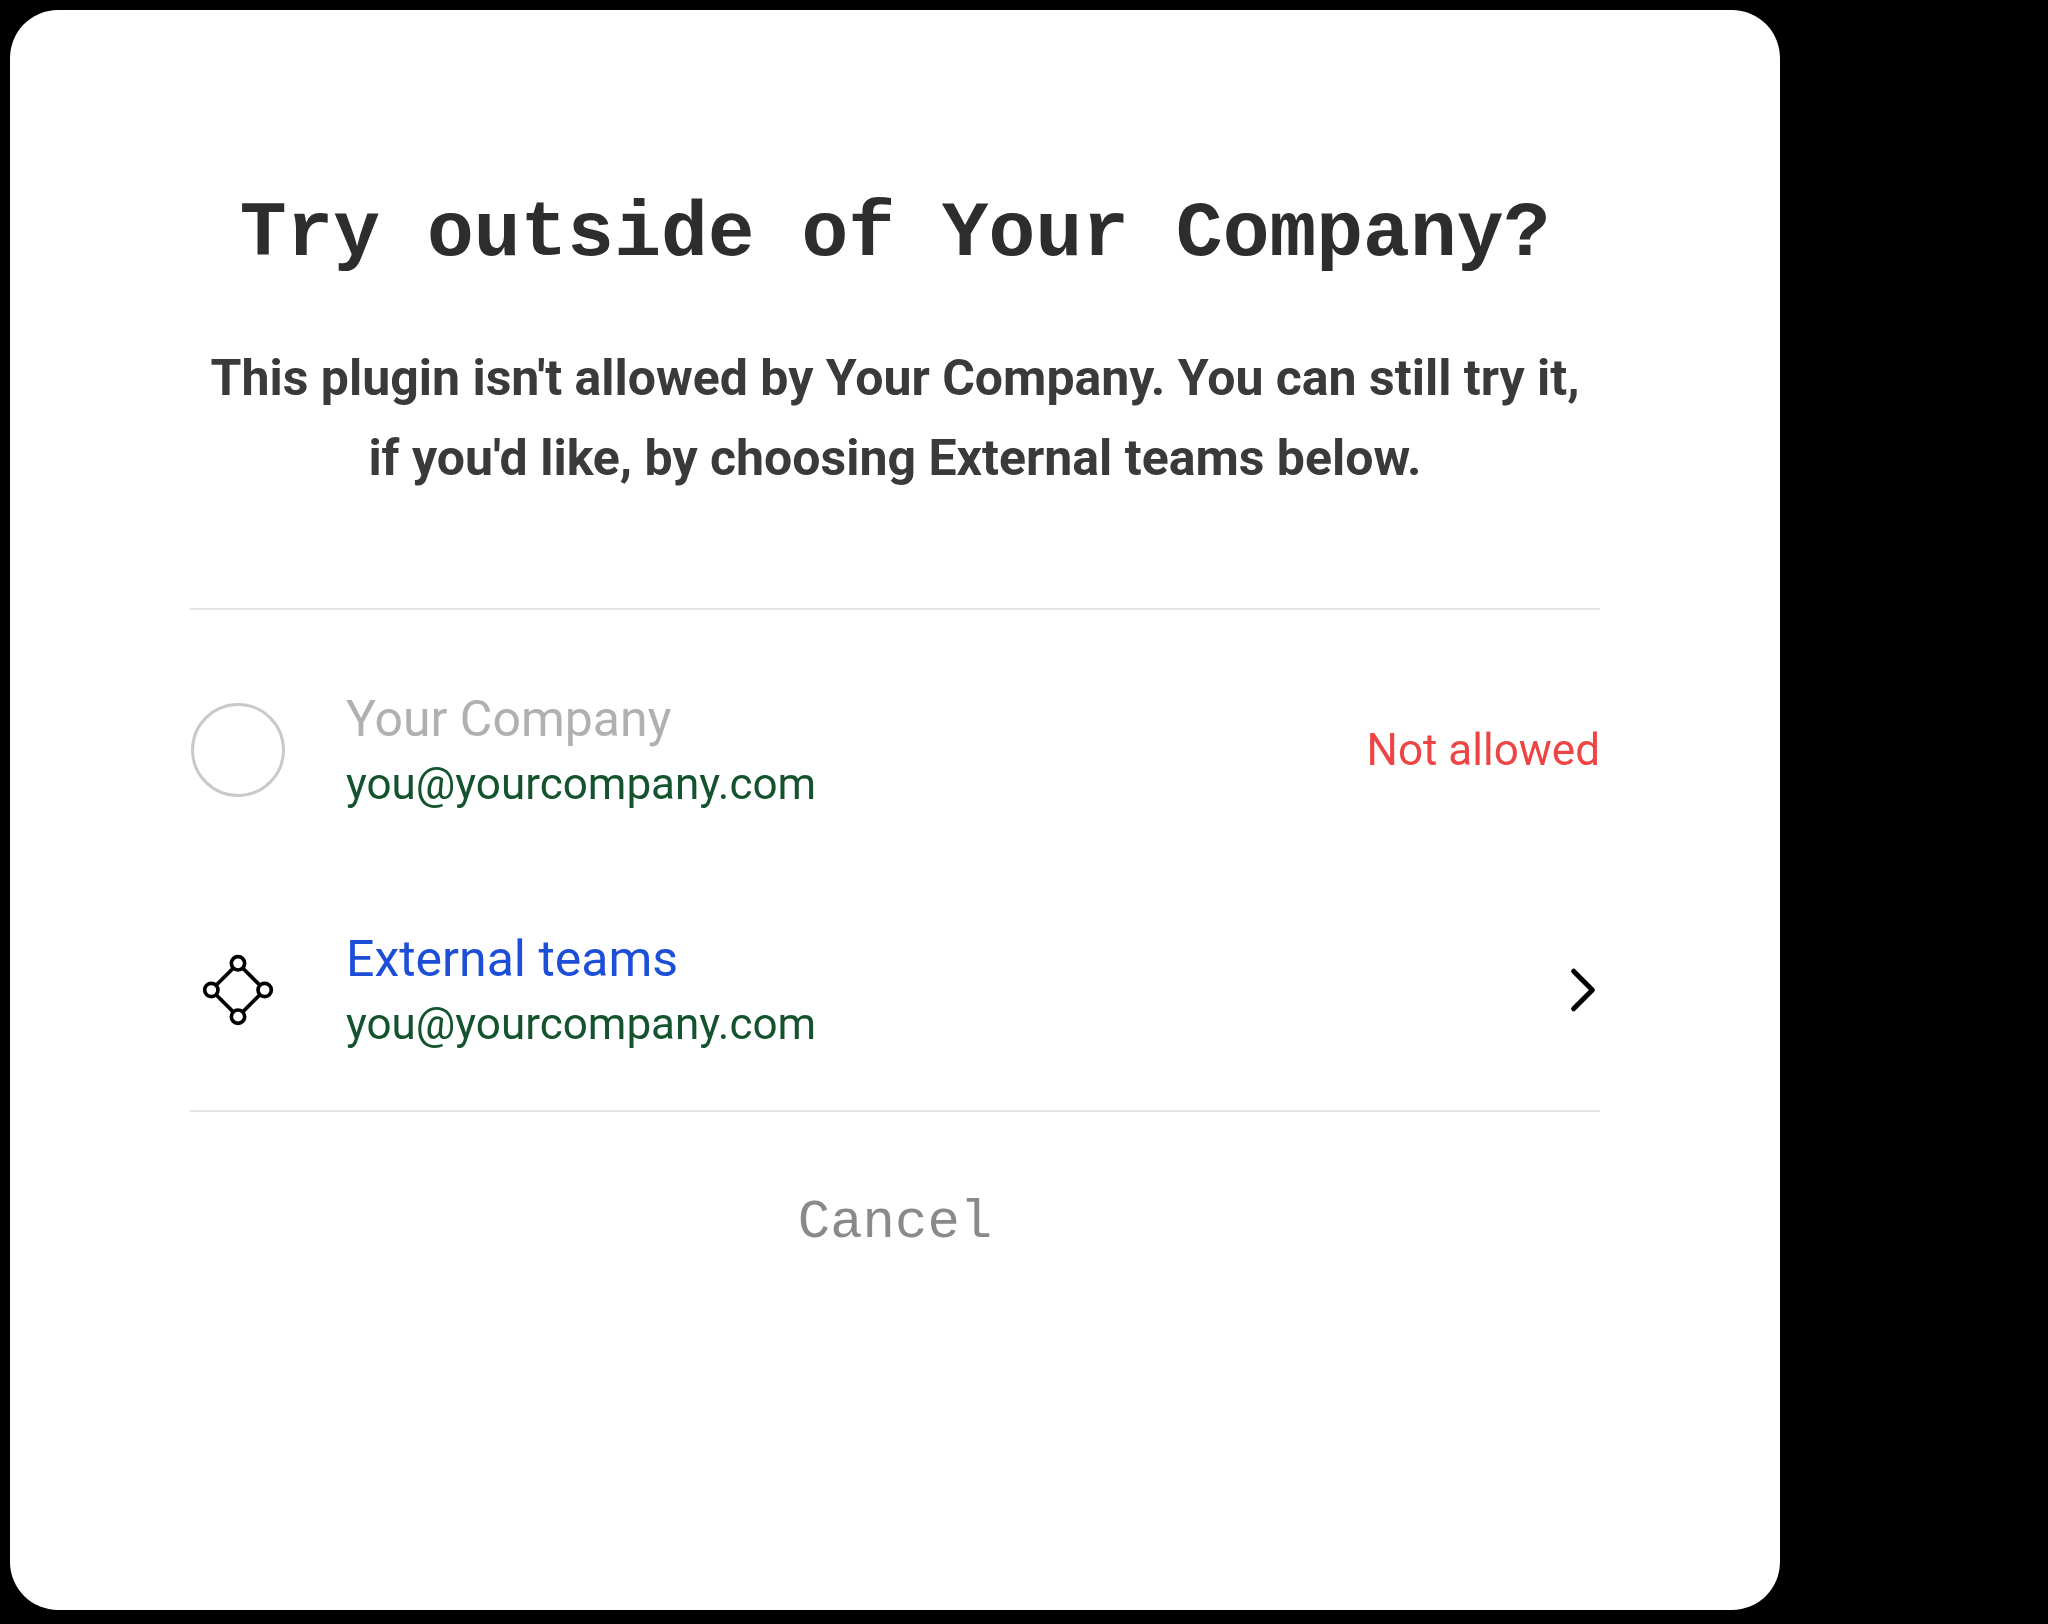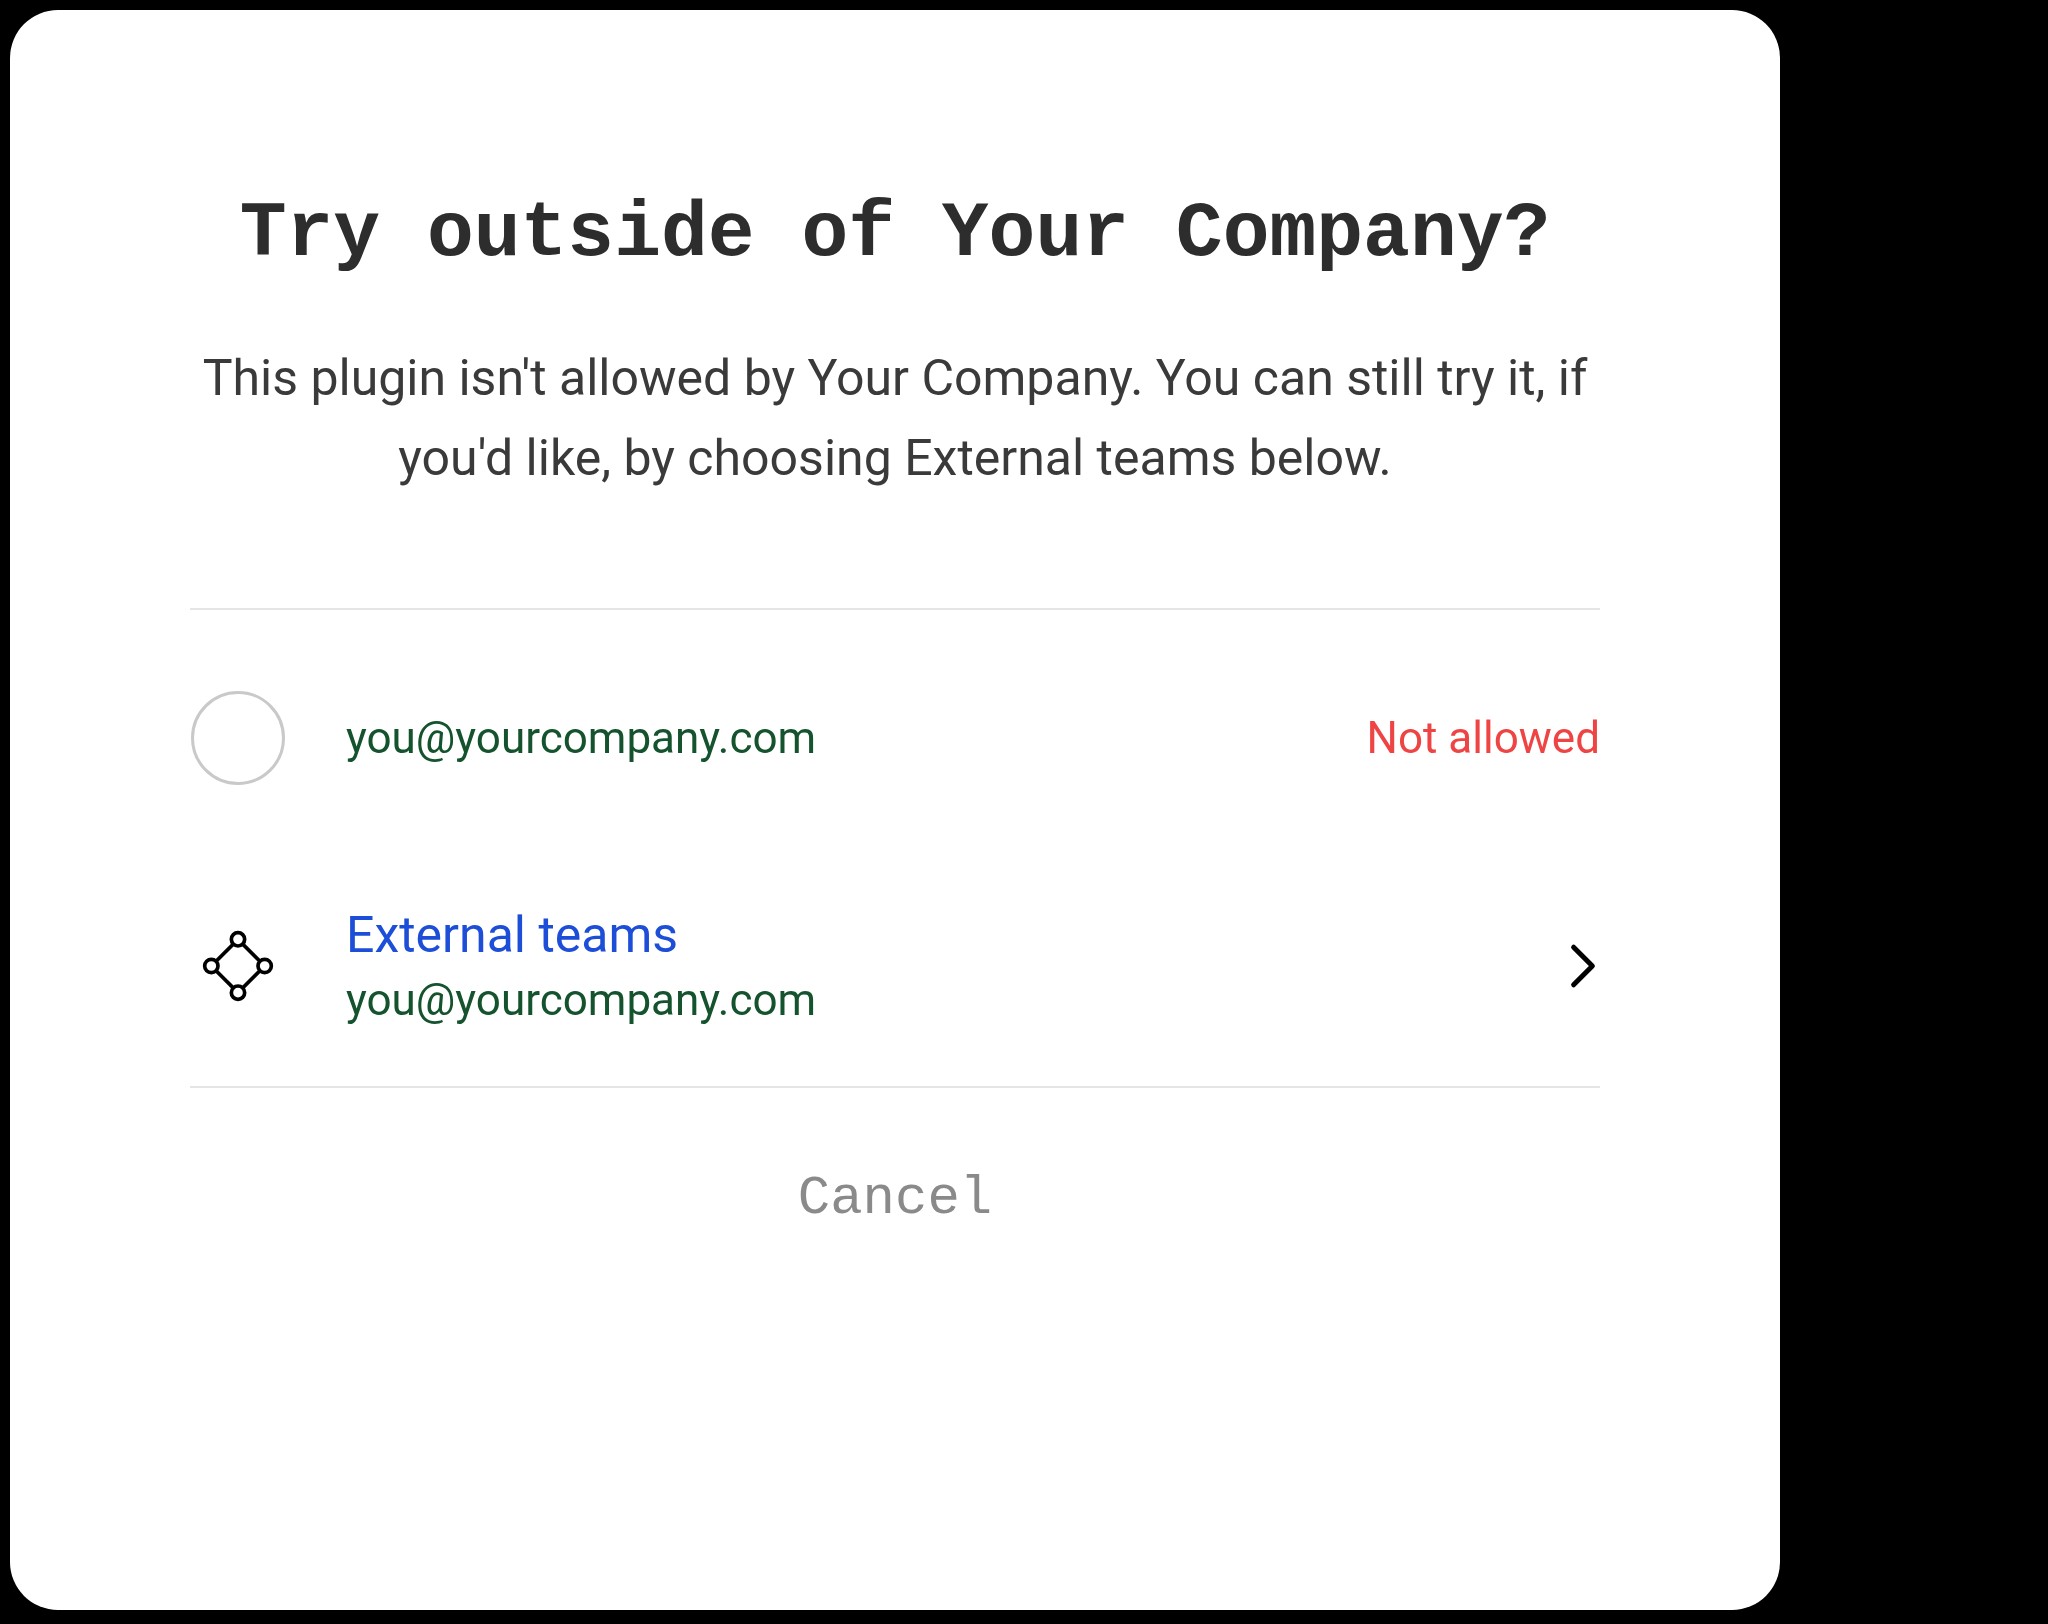--- a/index.html
+++ b/index.html
@@ -23,21 +23,21 @@
   .title {
     font-size: 78px;
     font-weight: 600;
     color: #2d2d2d;
     text-align: center;
     margin-bottom: 60px;
     font-family: Liberation Mono, monospace;
   }
   .description {
     font-size: 50px;
-    font-weight: 400;
+    font-weight: 700;
     color: #3a3a3a;
     text-align: center;
     line-height: 1.6;
     margin-bottom: 110px;
   }
   .divider {
     border: none;
     border-top: 2px solid #e5e5e5;
     width: 100%;
   }
@@ -119,20 +119,21 @@
 
   <hr class="divider">
 
   <div class="options">
 
     <div class="option-row disabled-row">
       <div class="icon-slot">
         <div class="blank-circle"></div>
       </div>
       <div class="option-text">
+        <div class="option-title disabled">Your Company</div>
         <div class="option-sub">you@yourcompany.com</div>
       </div>
       <div class="status-badge">Not allowed</div>
     </div>
 
     <div class="option-row">
       <div class="icon-slot">
         <svg width="80" height="80" viewBox="0 0 48 48" fill="none" stroke="#000" stroke-width="2.2">
           <line x1="24" y1="8" x2="40" y2="24"></line>
           <line x1="40" y1="24" x2="24" y2="40"></line>

